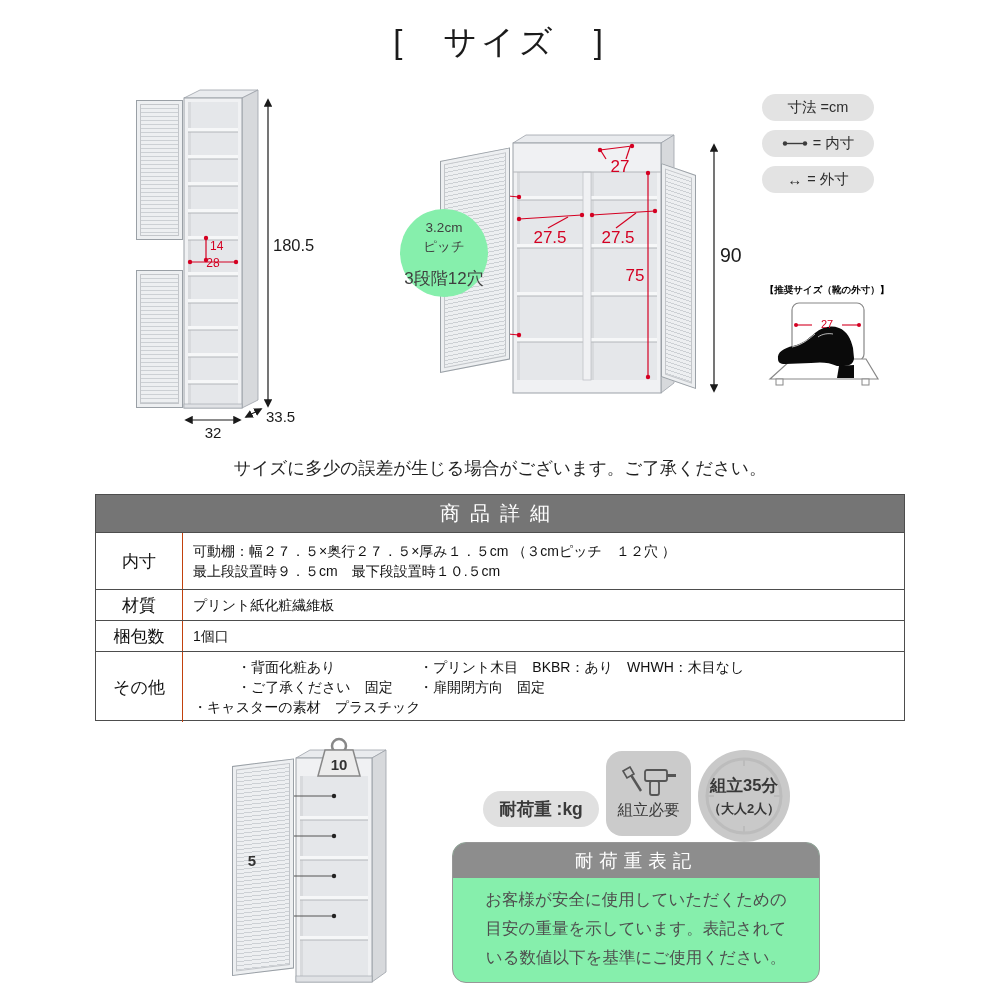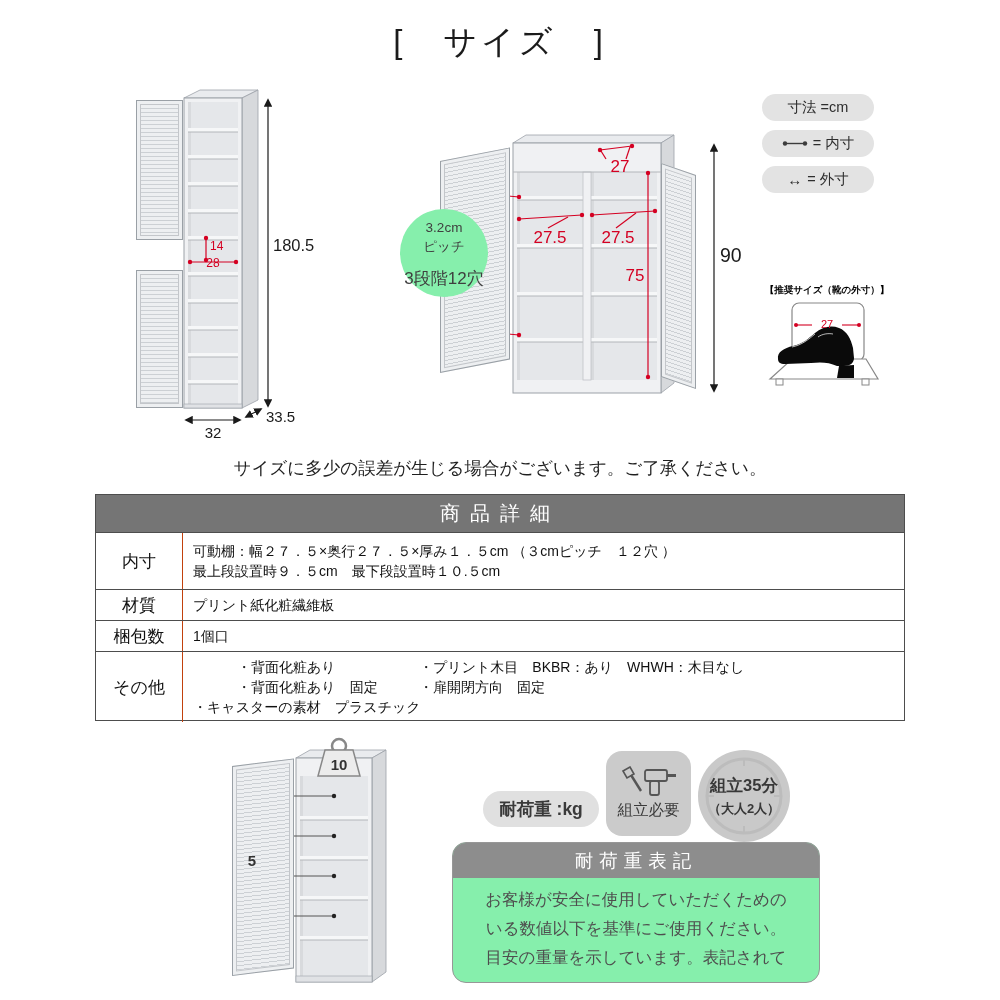--- a/index.html
+++ b/index.html
@@ -281,21 +281,21 @@
     <div class="trow" style="height:30px;">
       <div class="tlabel">梱包数</div>
       <div class="tval">
           <div>1個口</div>
         </div>
     </div>
     <div class="trow" style="height:68px;">
       <div class="tlabel">その他</div>
       <div class="tval two-col">
         <div><span class="lft">・背面化粧あり</span><span>・プリント木目　BKBR：あり　WHWH：木目なし</span></div>
-        <div><span class="lft">・背面化粧あり　固定</span><span>・扉開閉方向　固定</span></div>
+        <div><span class="lft">・ご了承ください　固定</span><span>・扉開閉方向　固定</span></div>
         <div><span>・キャスターの素材　プラスチック</span></div>
       </div>
     </div>
   </div>
 
   <div class="abs" style="left:224px;top:732px;width:220px;height:270px;">
     <svg width="220" height="270" viewBox="0 0 220 270">
       <g>
         <polygon points="72,26 86,18 162,18 148,26" fill="#e9ebee" stroke="#9ca1a8" stroke-width="0.8"></polygon>
         <polygon points="148,26 162,18 162,240 148,250" fill="#d7d9dc" stroke="#9ca1a8" stroke-width="0.8"></polygon>
@@ -371,18 +371,18 @@
       </g>
     </svg>
     <div class="t1">組立35分</div>
     <div class="t2">（大人2人）</div>
   </div>
 
   <div id="load-note" class="abs">
     <div class="nhead">耐荷重表記</div>
     <div class="nbody">
       <div>お客様が安全に使用していただくための</div>
+      <div>目安の重量を示しています。表記されて</div>
       <div>いる数値以下を基準にご使用ください。</div>
-      <div>目安の重量を示しています。表記されて</div>
     </div>
   </div>
 
 </div>
 
 </body></html>

